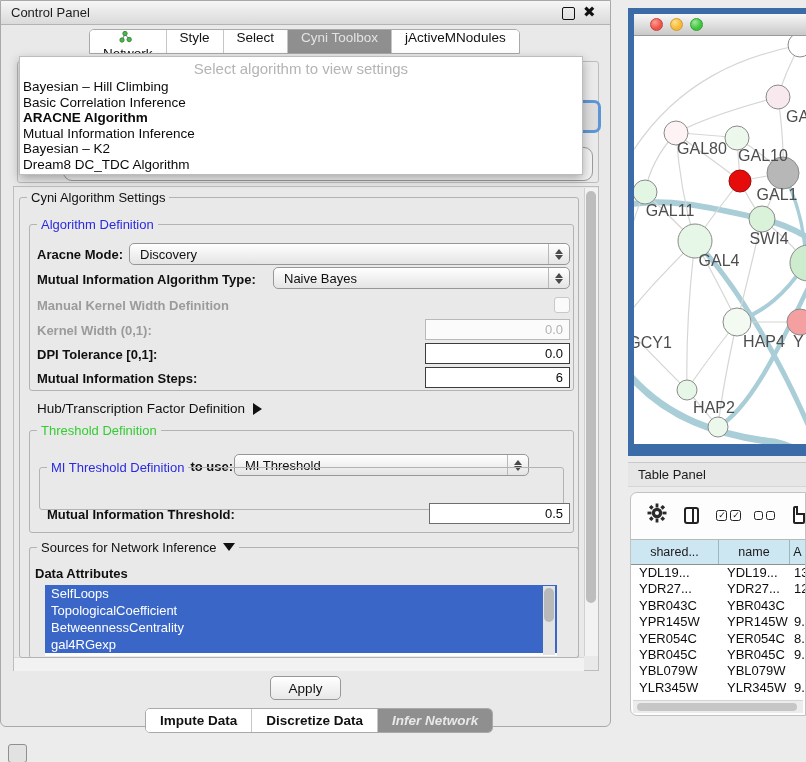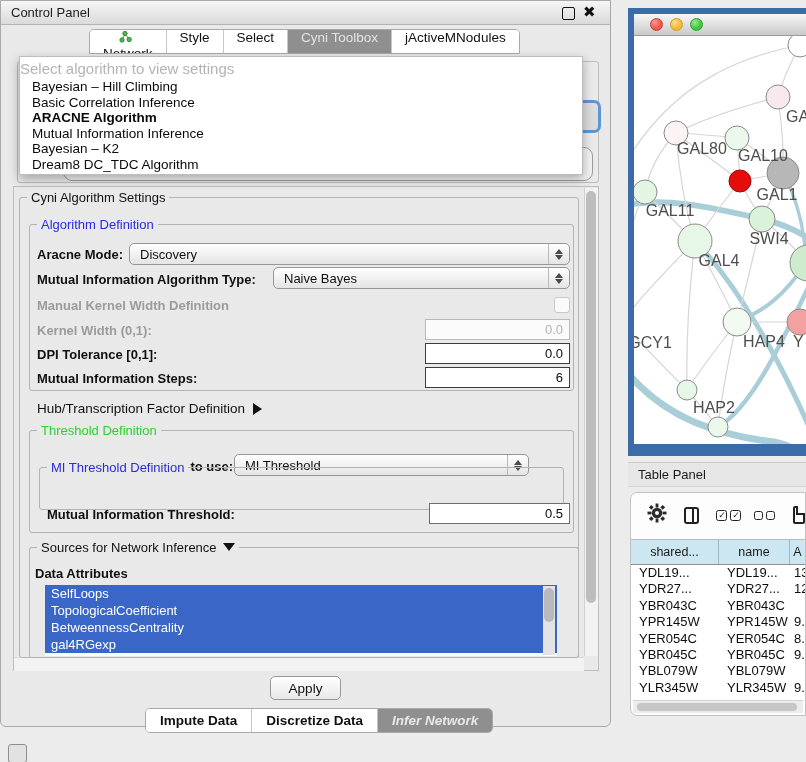--- a/index.html
+++ b/index.html
@@ -24,22 +24,22 @@
   .tab .ticon{margin-right:5px;display:inline-block;}
 
   
   .frag-group{position:absolute;left:16px;top:60px;width:580px;height:120px;border:1px solid #bcbcbc;border-radius:3px;background:#eaeaea;}
   .frag-bluebtn{position:absolute;left:575px;top:99px;width:19px;height:27px;border:3px solid #5e96d5;border-radius:7px;background:#dcdcdc;}
   .frag-combo{position:absolute;left:62px;top:146px;width:528px;height:32px;border:1px solid #9c9c9c;border-radius:9px;background:#f3f3f3;}
 
   
   .dd{position:absolute;left:18px;top:55px;width:562px;height:117px;background:#fff;
     border:1px solid #bdbdbd;box-shadow:0 4px 10px rgba(0,0,0,.3);z-index:30;}
-  .dd-header{color:#b4b4b4;font-size:15px;padding-top:3px;height:19px;}
-  .dd-opt{font-size:13.5px;color:#0a0a0a;height:15.6px;line-height:15.6px;padding-left:12px;}
+  .dd-header{text-align:center;color:#b4b4b4;font-size:15px;padding-top:3px;height:19px;}
+  .dd-opt{font-size:13.5px;color:#0a0a0a;height:15.6px;line-height:15.6px;padding-left:3px;}
   .dd-opt.bold{font-weight:bold;}
 
   
   .scrollpane{position:absolute;left:12px;top:185px;width:586px;height:485px;border:1px solid #bdbdbd;background:#e9e9e9;box-sizing:border-box;}
   .vsb-track{position:absolute;left:583px;top:187px;width:13px;height:468px;background:#f2f2f2;border-left:1px solid #d0d0d0;}
   .vsb-thumb{position:absolute;left:1px;top:3px;width:10px;height:412px;background:#bdbdbd;border-radius:6px;}
   .hsb-track{position:absolute;left:13px;top:656px;width:570px;height:13px;background:#f2f2f2;border-top:1px solid #d8d8d8;}
 
   
   .group{position:absolute;border:1px solid #b3b3b3;border-radius:3px;box-sizing:border-box;}

